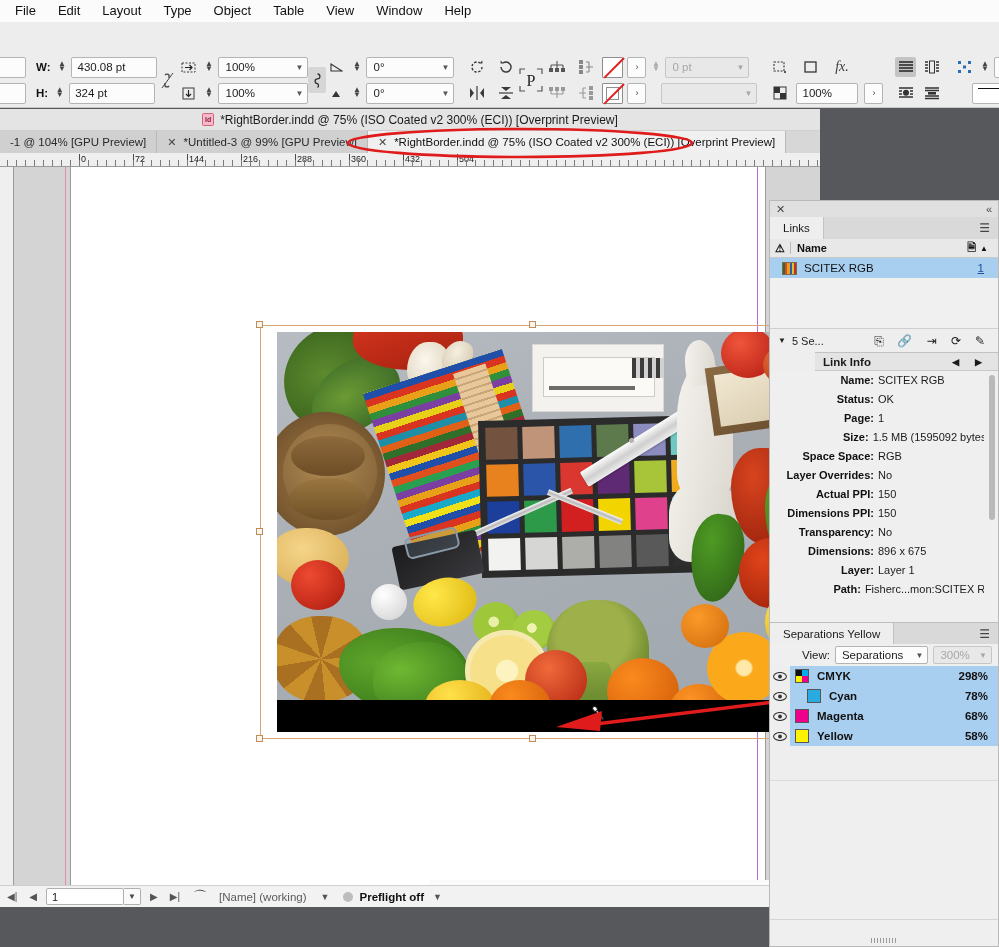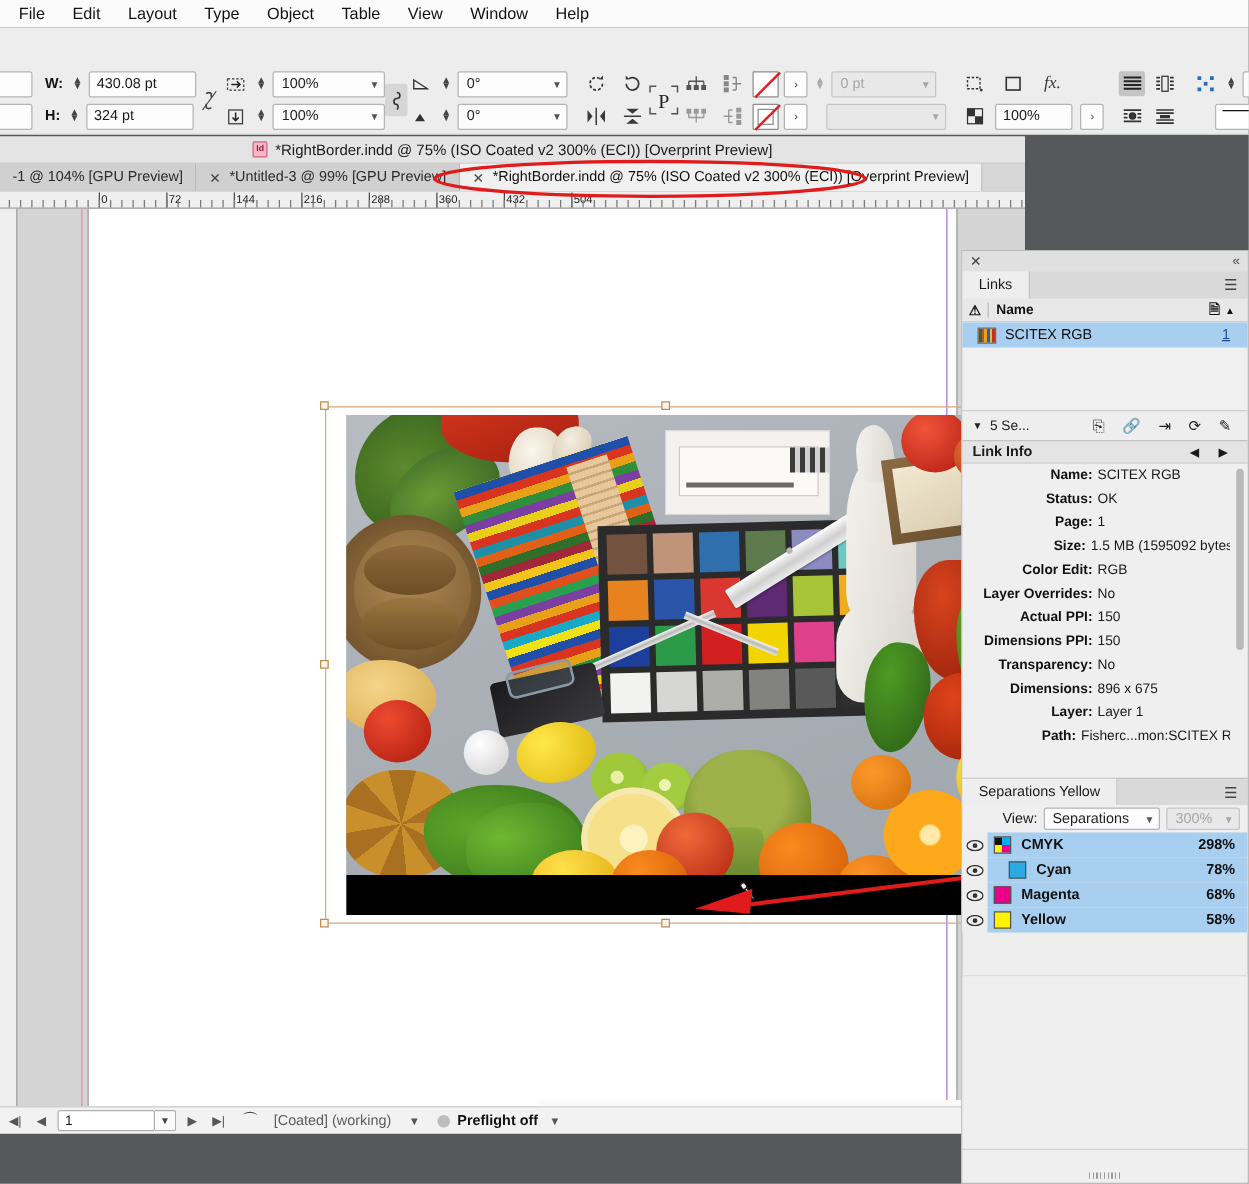--- a/index.html
+++ b/index.html
@@ -220,21 +220,21 @@
   .thumb {
     width:15px; height:13px; margin-right:7px; border:1px solid #7a6a58;
     background:linear-gradient(90deg,#2f6b2a 0 18%, #d7452a 18% 34%, #e8a020 34% 52%, #2a5fa8 52% 68%, #e0c030 68% 84%, #c03020 84% 100%);
   }
   .linkbtns {
     height:24px; border-top:1px solid #cfcfcf; display:flex; align-items:center;
     padding:0 8px; gap:0; font-size:11px; color:#222; background:#eeeeee;
   }
   .infohdr {
     height:19px; background:#e4e4e4; border-top:1px solid #c3c3c3; border-bottom:1px solid #c9c9c9;
-    display:flex; align-items:center; padding:0 8px; font-size:11.5px; font-weight:bold;
+    display:flex; align-items:center; padding:0 8px; font-size:11.5px; font-weight:bold;margin-left:45px;
   }
   .inforow {
     display:flex; font-size:11px; line-height:19px; height:19px; padding-right:14px;
   }
   .inforow .k { width:108px; text-align:right; font-weight:bold; color:#111; padding-right:4px; white-space:nowrap;}
   .inforow .v { color:#1a1a1a; white-space:nowrap; overflow:hidden; }
   .sephdr {
     height:22px; background:#d9d9d9; display:flex; align-items:stretch;
     border-top:1px solid #bdbdbd;
   }
@@ -876,21 +876,21 @@
 <div id="hscroll"></div>
 
 <div id="statusbar">
   <span class="nav">◀|</span>
   <span class="nav">◀</span>
   <div class="pagefld">1</div>
   <div class="pgchev">▼</div>
   <span class="nav">▶</span>
   <span class="nav">▶|</span>
   <span class="nav" style="font-size:14px;color:#222;padding:0 6px 0 4px;">⌒</span>
-  <span class="stxt">[Coated] (working)</span>
+  <span class="stxt">[Name] (working)</span>
   <span class="nav" style="font-size:9px;padding:0 8px;">▼</span>
   <span class="pf-dot"></span>
   <span class="stxt dark">Preflight off</span>
   <span class="nav" style="font-size:9px;">▼</span>
 </div>
 
 <div id="dock">
 
   <div id="dock-head">
     <span style="font-size:11px;color:#444;">✕</span>
@@ -946,21 +946,21 @@
       </div>
     <div class="inforow">
         <span class="k">Page:</span>
         <span class="v">1</span>
       </div>
     <div class="inforow">
         <span class="k">Size:</span>
         <span class="v">1.5 MB (1595092 bytes)</span>
       </div>
     <div class="inforow">
-        <span class="k">Color Edit:</span>
+        <span class="k">Space Space:</span>
         <span class="v">RGB</span>
       </div>
     <div class="inforow">
         <span class="k">Layer Overrides:</span>
         <span class="v">No</span>
       </div>
     <div class="inforow">
         <span class="k">Actual PPI:</span>
         <span class="v">150</span>
       </div>

